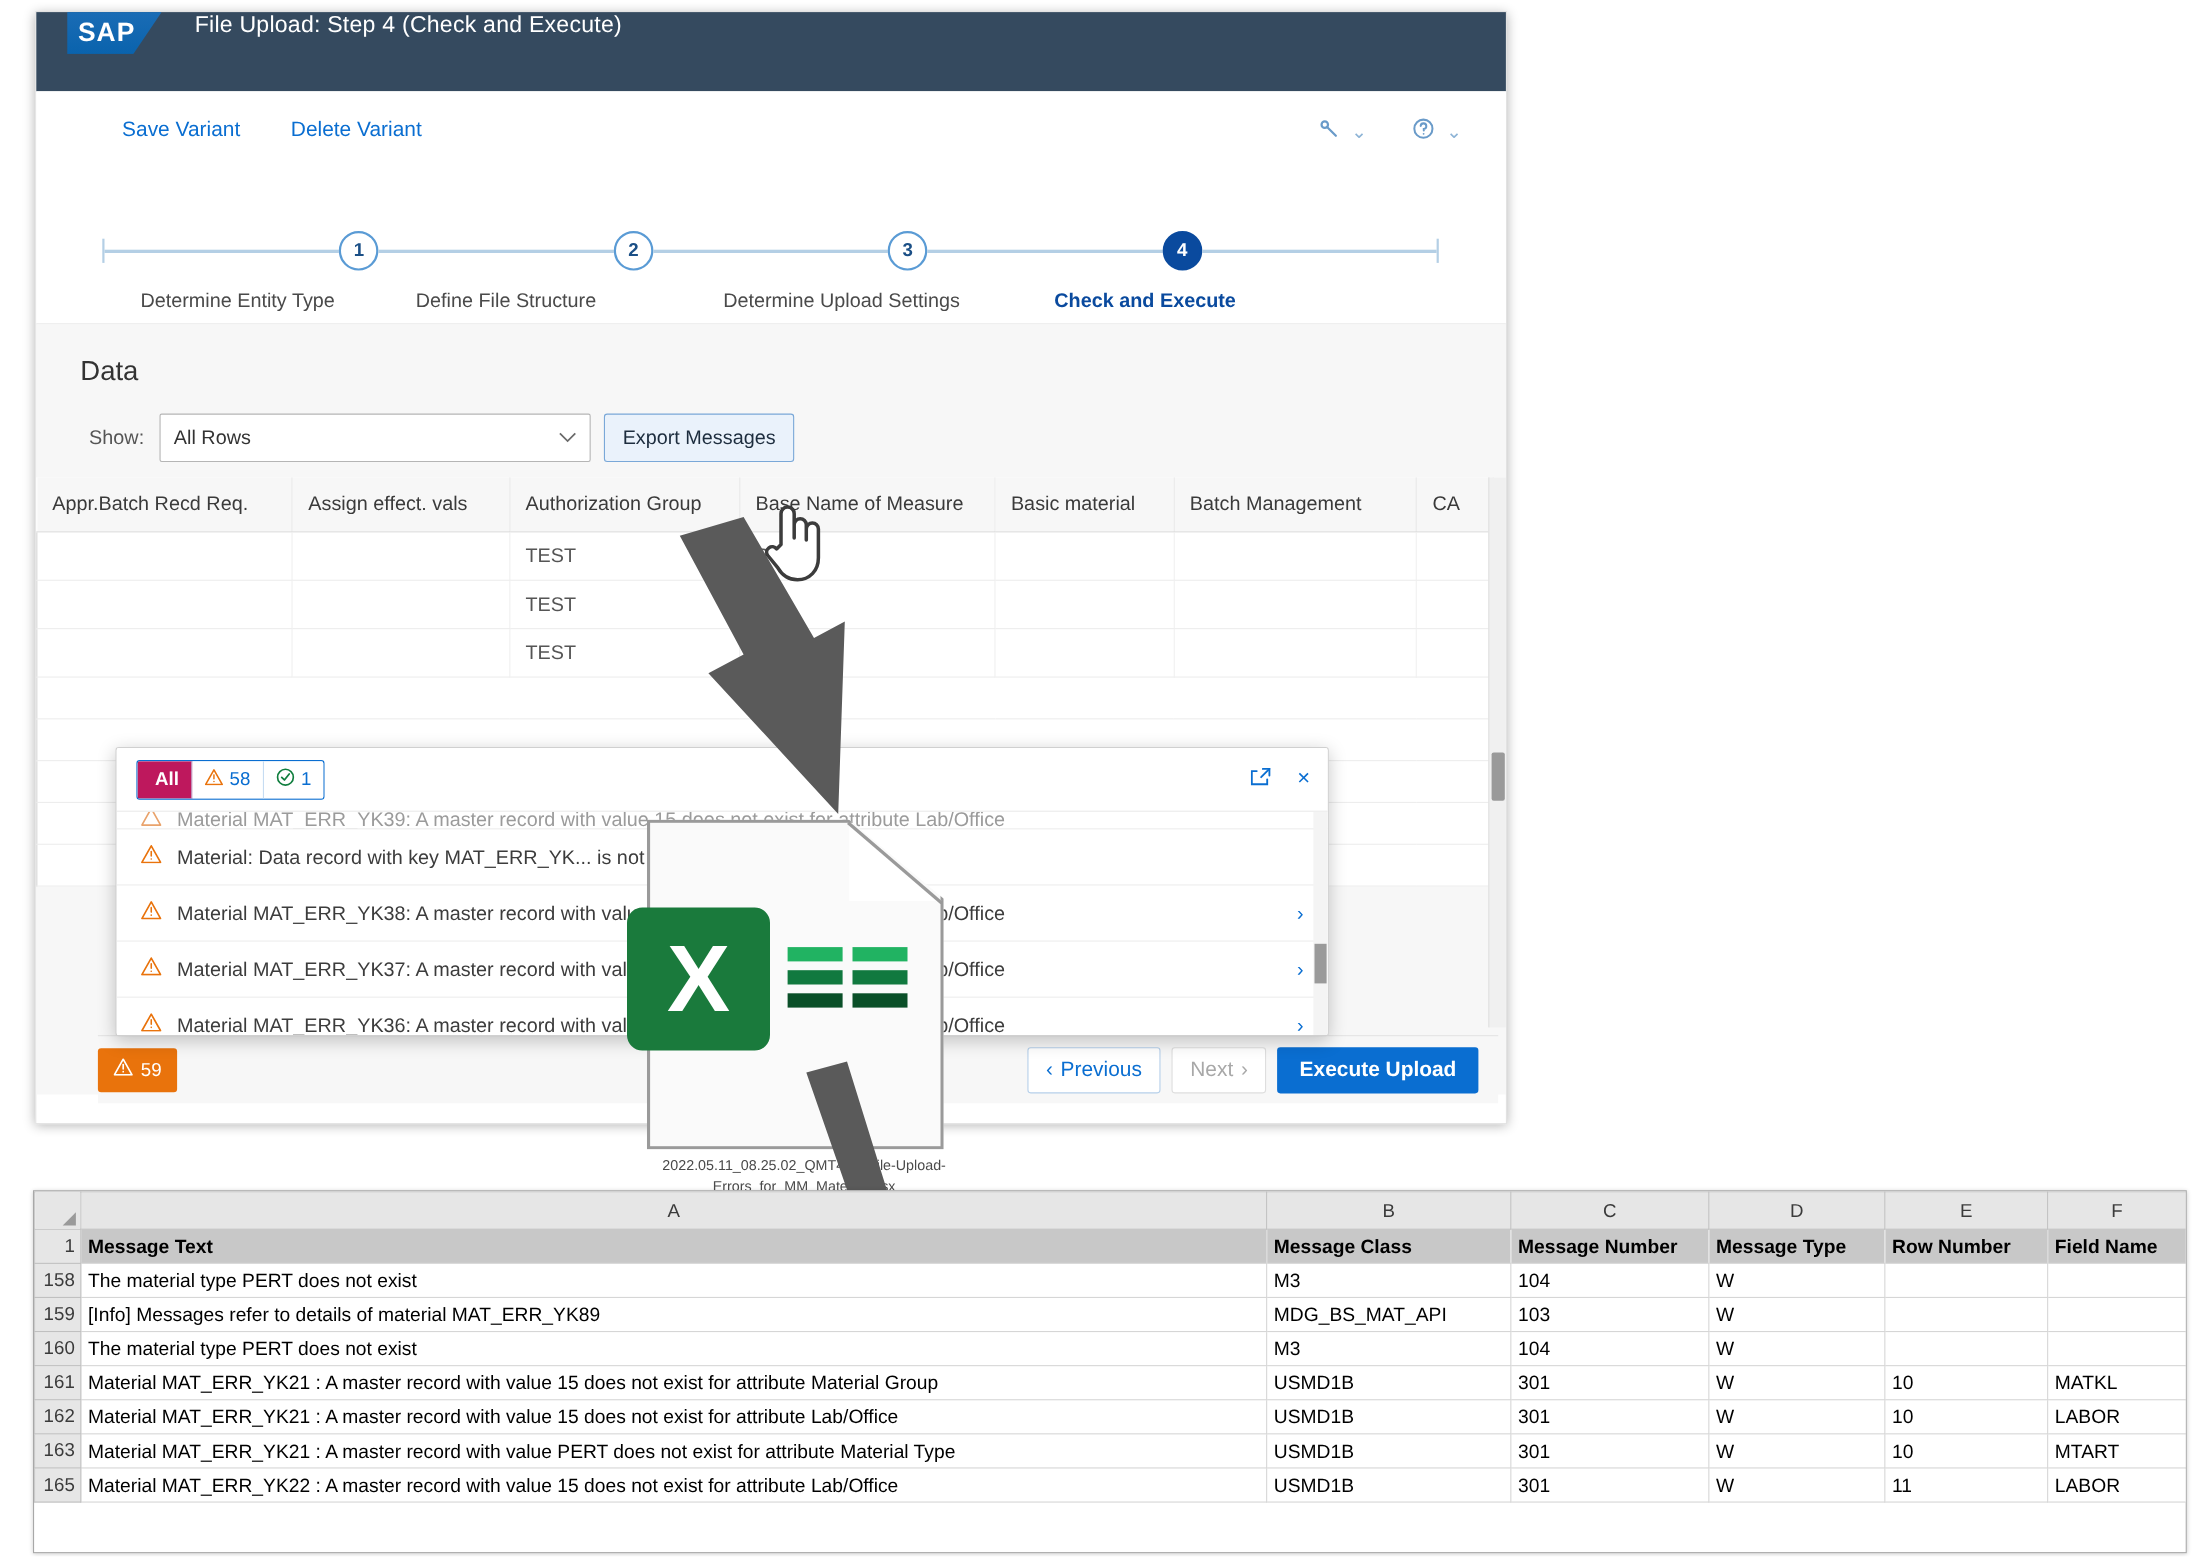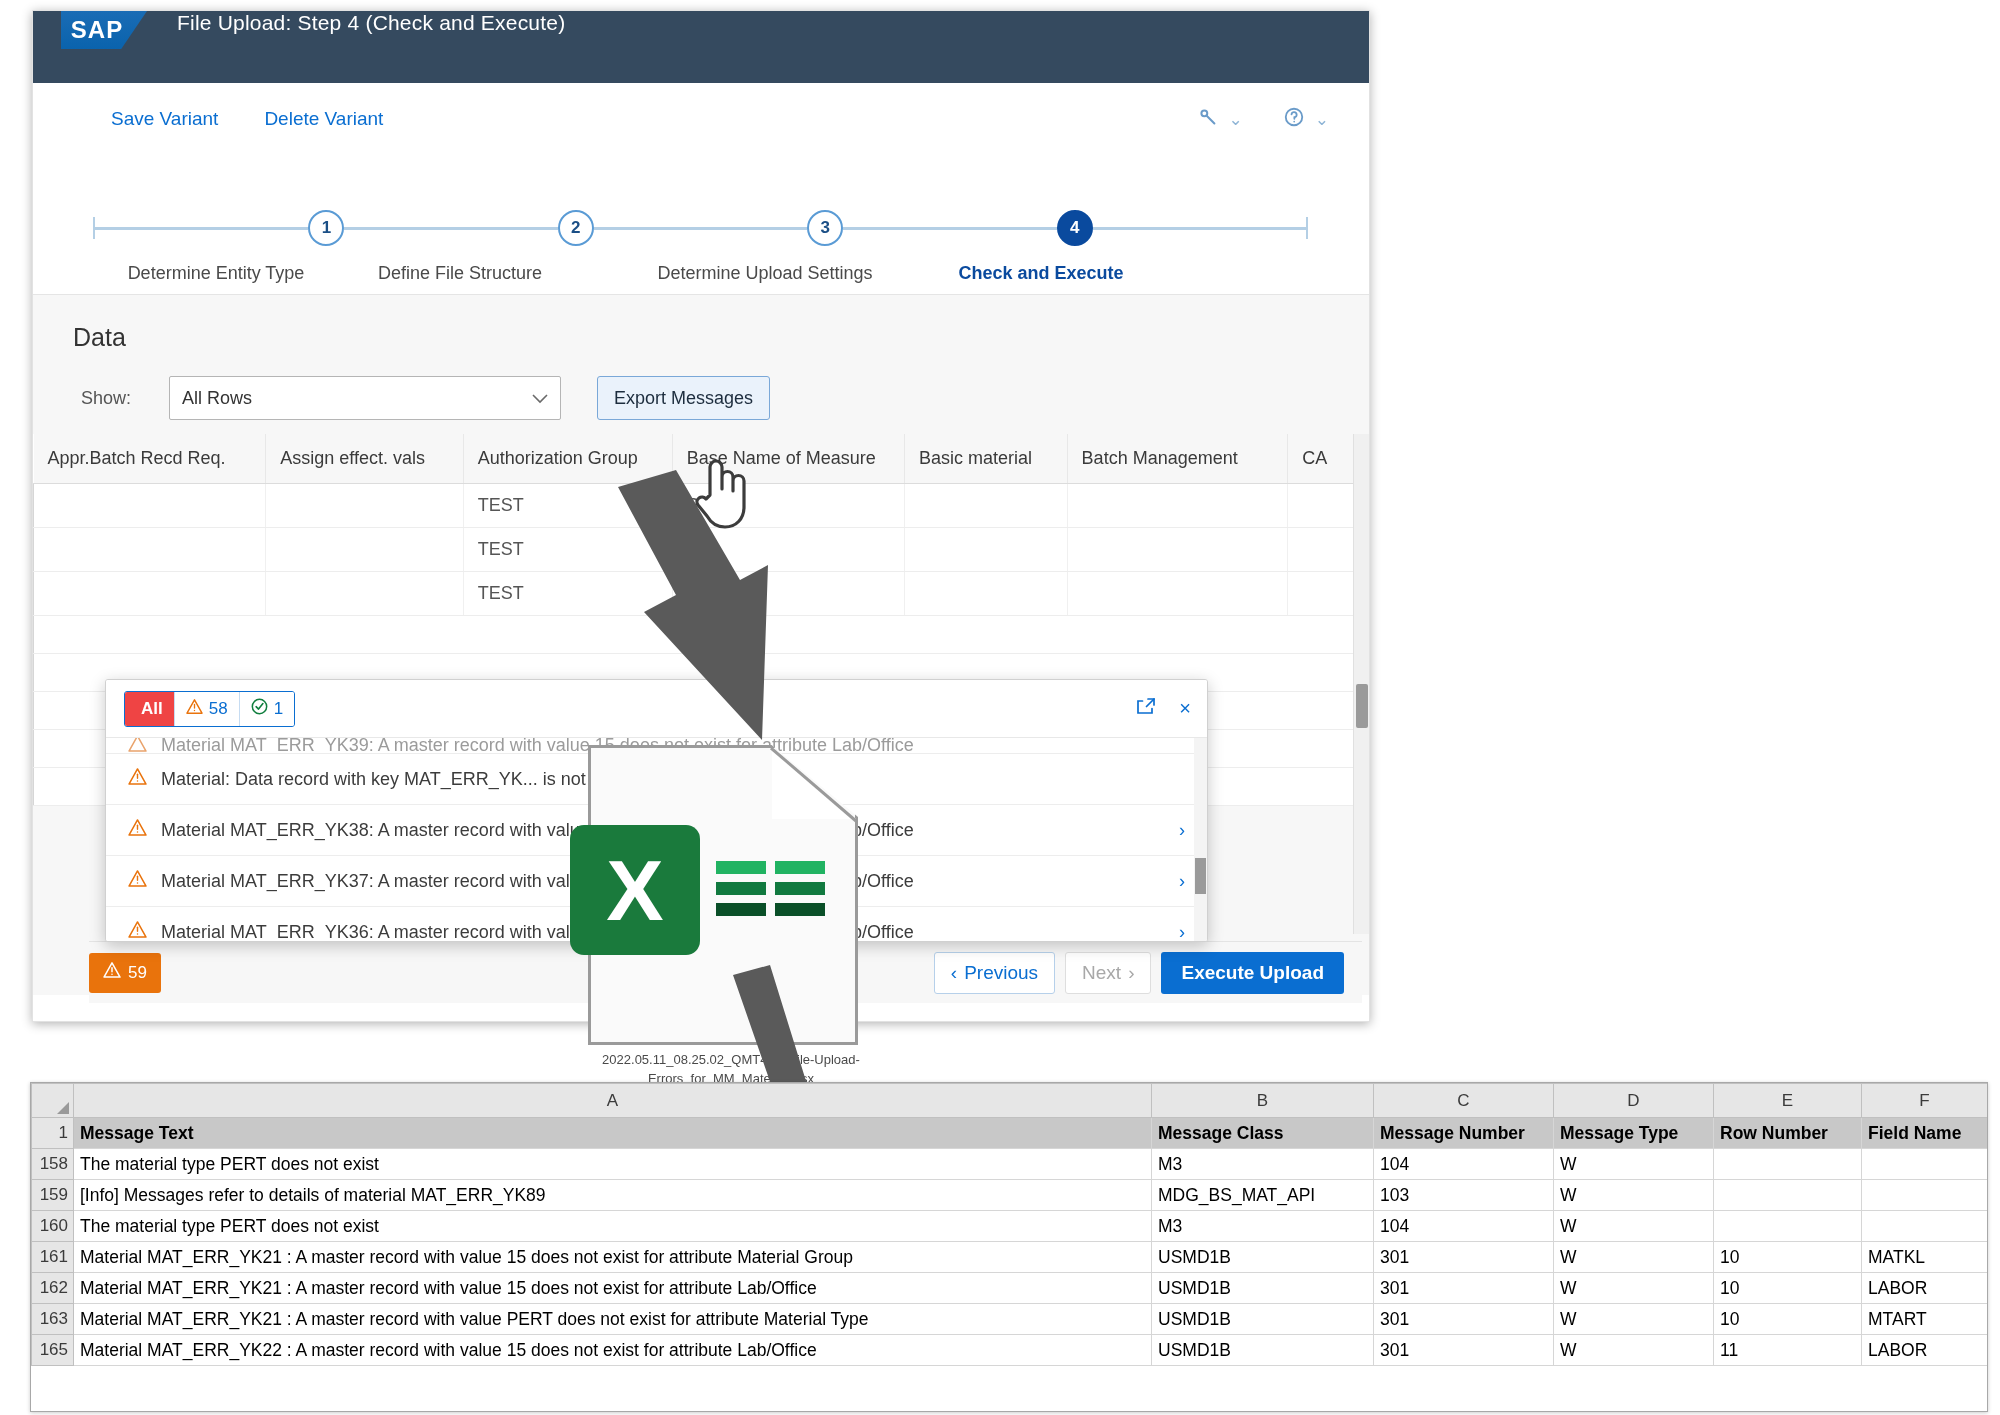--- a/index.html
+++ b/index.html
@@ -75,21 +75,21 @@
   }
   .wz-label { position: absolute; transform: translateX(-50%); white-space: nowrap; }
   .wz-label.active { color: #0a4a9e; font-weight: bold; }
 
   
   .data-area { position: relative; background: #f7f7f7; height: 700px; }
   .data-title {
     font-size: 25px; color: #333; padding: 28px 0 18px 40px; background: #f7f7f7;
   }
   .data-toolbar {
-    display: flex; align-items: center; padding: 6px 0 14px 48px; background: #f7f7f7; gap: 24px;
+    display: flex; align-items: center; padding: 6px 0 14px 48px; background: #f7f7f7;
   }
   .show-label { font-size: 18px; color: #555; margin-right: 14px; }
   .select-box {
     width: 392px; height: 44px; border: 1px solid #b5b5b5; background: #fff;
     display: flex; align-items: center; padding: 0 12px; font-size: 18px; color: #333;
     border-radius: 2px;
   }
   .select-box .sv { flex: 1; }
   .select-box .chev { color: #6a6a6a; font-size: 15px; }
   .btn-export {
@@ -132,21 +132,21 @@
   .seg {
     display: flex; align-items: stretch; border: 1px solid #0a6ed1; border-radius: 3px;
     overflow: hidden; height: 36px;
   }
   .seg-item {
     display: flex; align-items: center; gap: 6px; padding: 0 11px;
     font-size: 17px; color: #0a6ed1; background: #fff; cursor: pointer;
     border-right: 1px solid #c6dcf2;
   }
   .seg-item:last-child { border-right: none; }
-  .seg-item.sel { background: #ef4444; color: #fff; font-weight: 600; padding-left: 16px; }
+  .seg-item.sel { background: #be185d; color: #fff; font-weight: 600; padding-left: 16px; }
   .ico-warn-sm { color: #e9730c; font-size: 17px; }
   .ico-ok-sm { color: #107e3e; font-size: 17px; }
   .msg-head .sp { flex: 1; }
   .head-ic { color: #0a6ed1; font-size: 20px; margin-left: 22px; cursor: pointer; }
 
   .msg-list { position: relative; height: 205px; background: #fff; overflow: hidden; }
   .msg-row {
     display: flex; align-items: center; height: 51px; padding: 0 22px 0 22px;
     border-bottom: 1px solid #ededed; font-size: 18px; color: #3c3c3c;
   }

